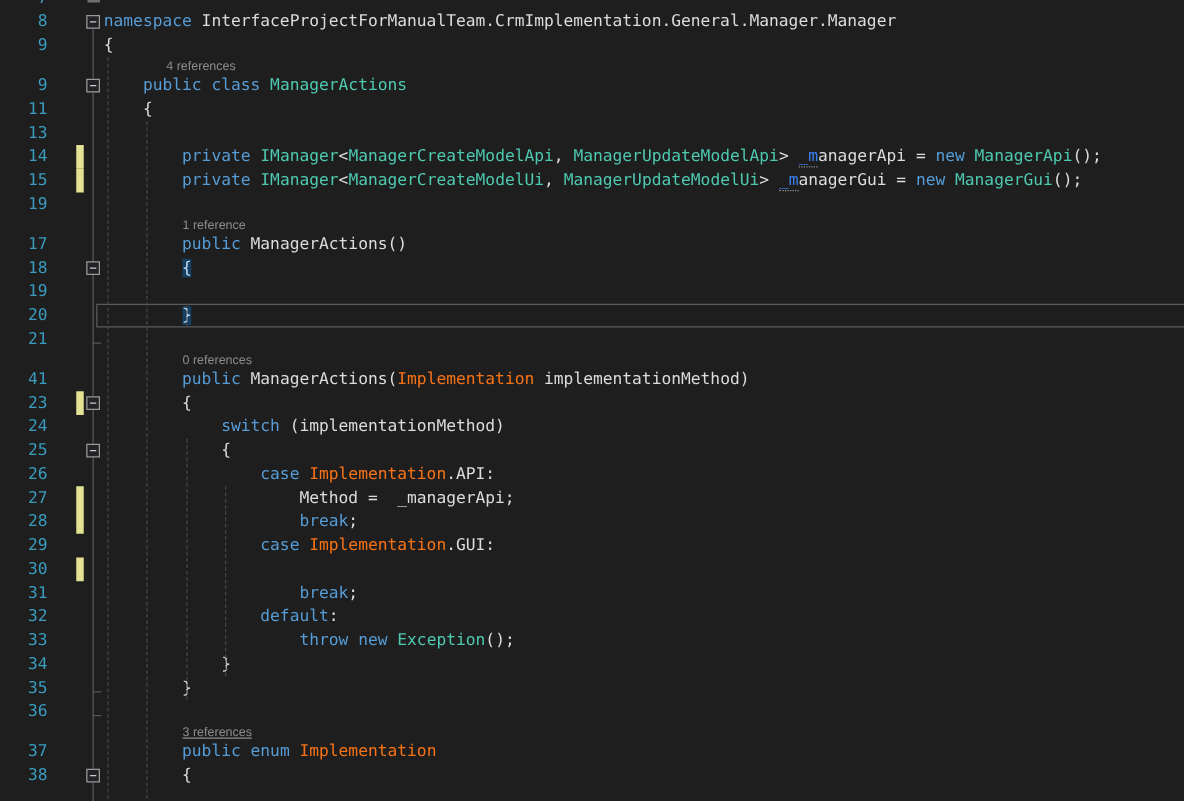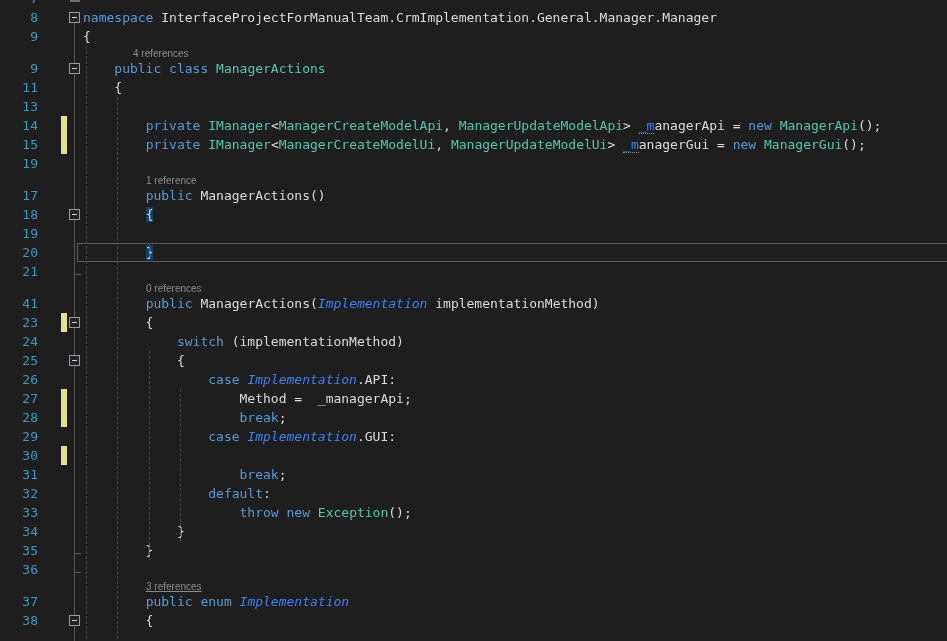--- a/index.html
+++ b/index.html
@@ -40,21 +40,21 @@
   }
   .change-bar {
     position: absolute;
     left: 61px; top: 0;
     width: 6px; height: 19px;
     background: #e3e292;
   }
   .code-text { position: absolute; left: 83px; top: 0; text-align: right; }
   .kw { color: #569cd6; }
   .ty { color: #4ec9b0; }
-  .en { color: #3b82f6; font-style: italic; }
+  .en { color: #f97316; }
   .pl { color: #dcdcdc; }
   .sg { color: #3b82f6; border-bottom: 1px dotted #8f8f8f; }
   .hb { background: #153f63; color: #c3ddf5; }
   .current-rect {
     position: absolute;
     left: 77px; top: 0;
     width: 880px; height: 19px;
     border: 1px solid #5c5c5e;
     box-sizing: border-box;
   }

